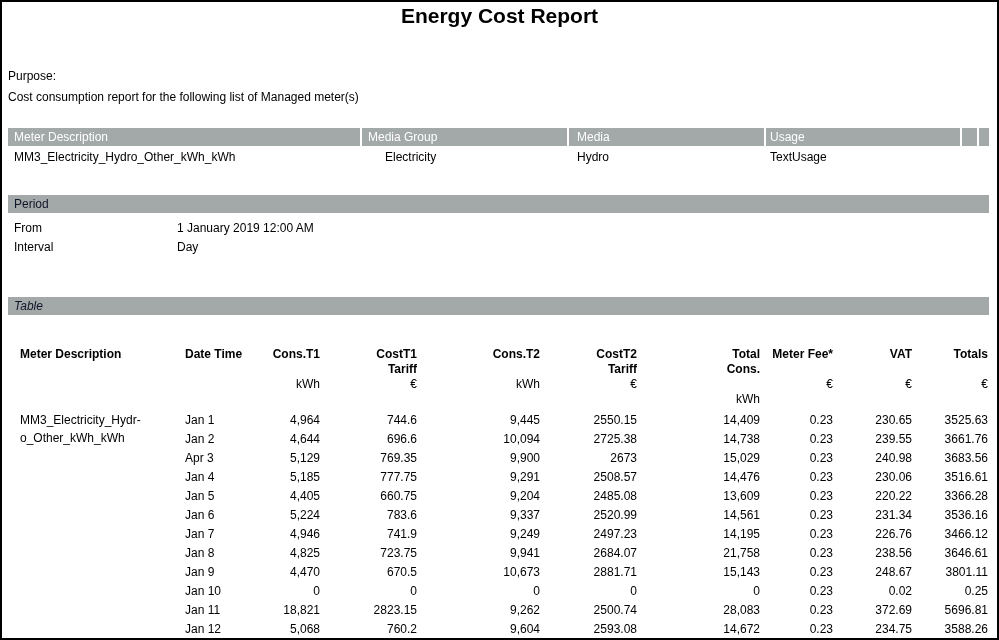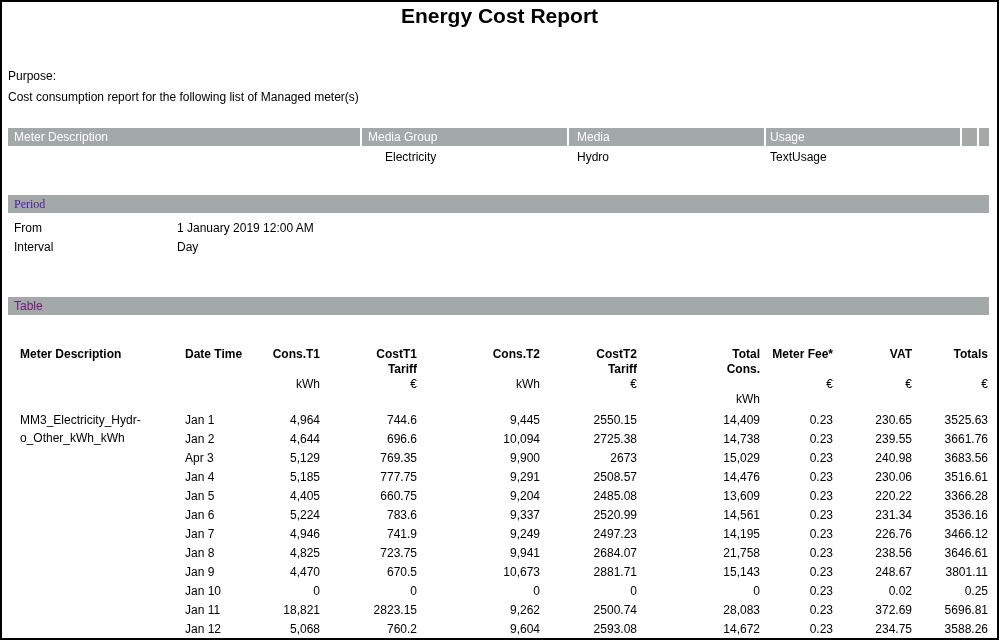--- a/index.html
+++ b/index.html
@@ -88,38 +88,39 @@
     <span class="hcol h3">Media</span>
     <span class="hcol h4">Usage</span>
     <span class="sep sep1"></span>
     <span class="sep sep2"></span>
     <span class="sep sep3"></span>
     <span class="sep sep4"></span>
     <span class="sep sep5"></span>
   </div>
 
   <div class="meter-values">
+    <span class="vcol v1">MM3_Electricity_Hydro_Other_kWh_kWh</span>
     <span class="vcol v2">Electricity</span>
     <span class="vcol v3">Hydro</span>
     <span class="vcol v4">TextUsage</span>
   </div>
 
-  <div class="bar period-bar" style="color: #4c1d95; font-family: Liberation Serif, serif;">
+  <div class="bar period-bar" style="color: #0f172a;">
     <span class="bar-label">Period</span>
   </div>
   <div class="period-rows">
     <div class="period-row">
       <span class="p-label">From</span><span class="p-value">1 January 2019 12:00 AM</span>
     </div>
     <div class="period-row">
       <span class="p-label">Interval</span><span class="p-value">Day</span>
     </div>
   </div>
 
-  <div class="bar table-bar" style="color: #701a75;">
+  <div class="bar table-bar" style="color: #0f172a; font-style: italic;">
     <span class="bar-label">Table</span>
   </div>
 
   <table class="data-table">
     <colgroup>
       <col style="width:165px">
         <col style="width:58px">
         <col style="width:77px">
         <col style="width:97px">
         <col style="width:123px">

